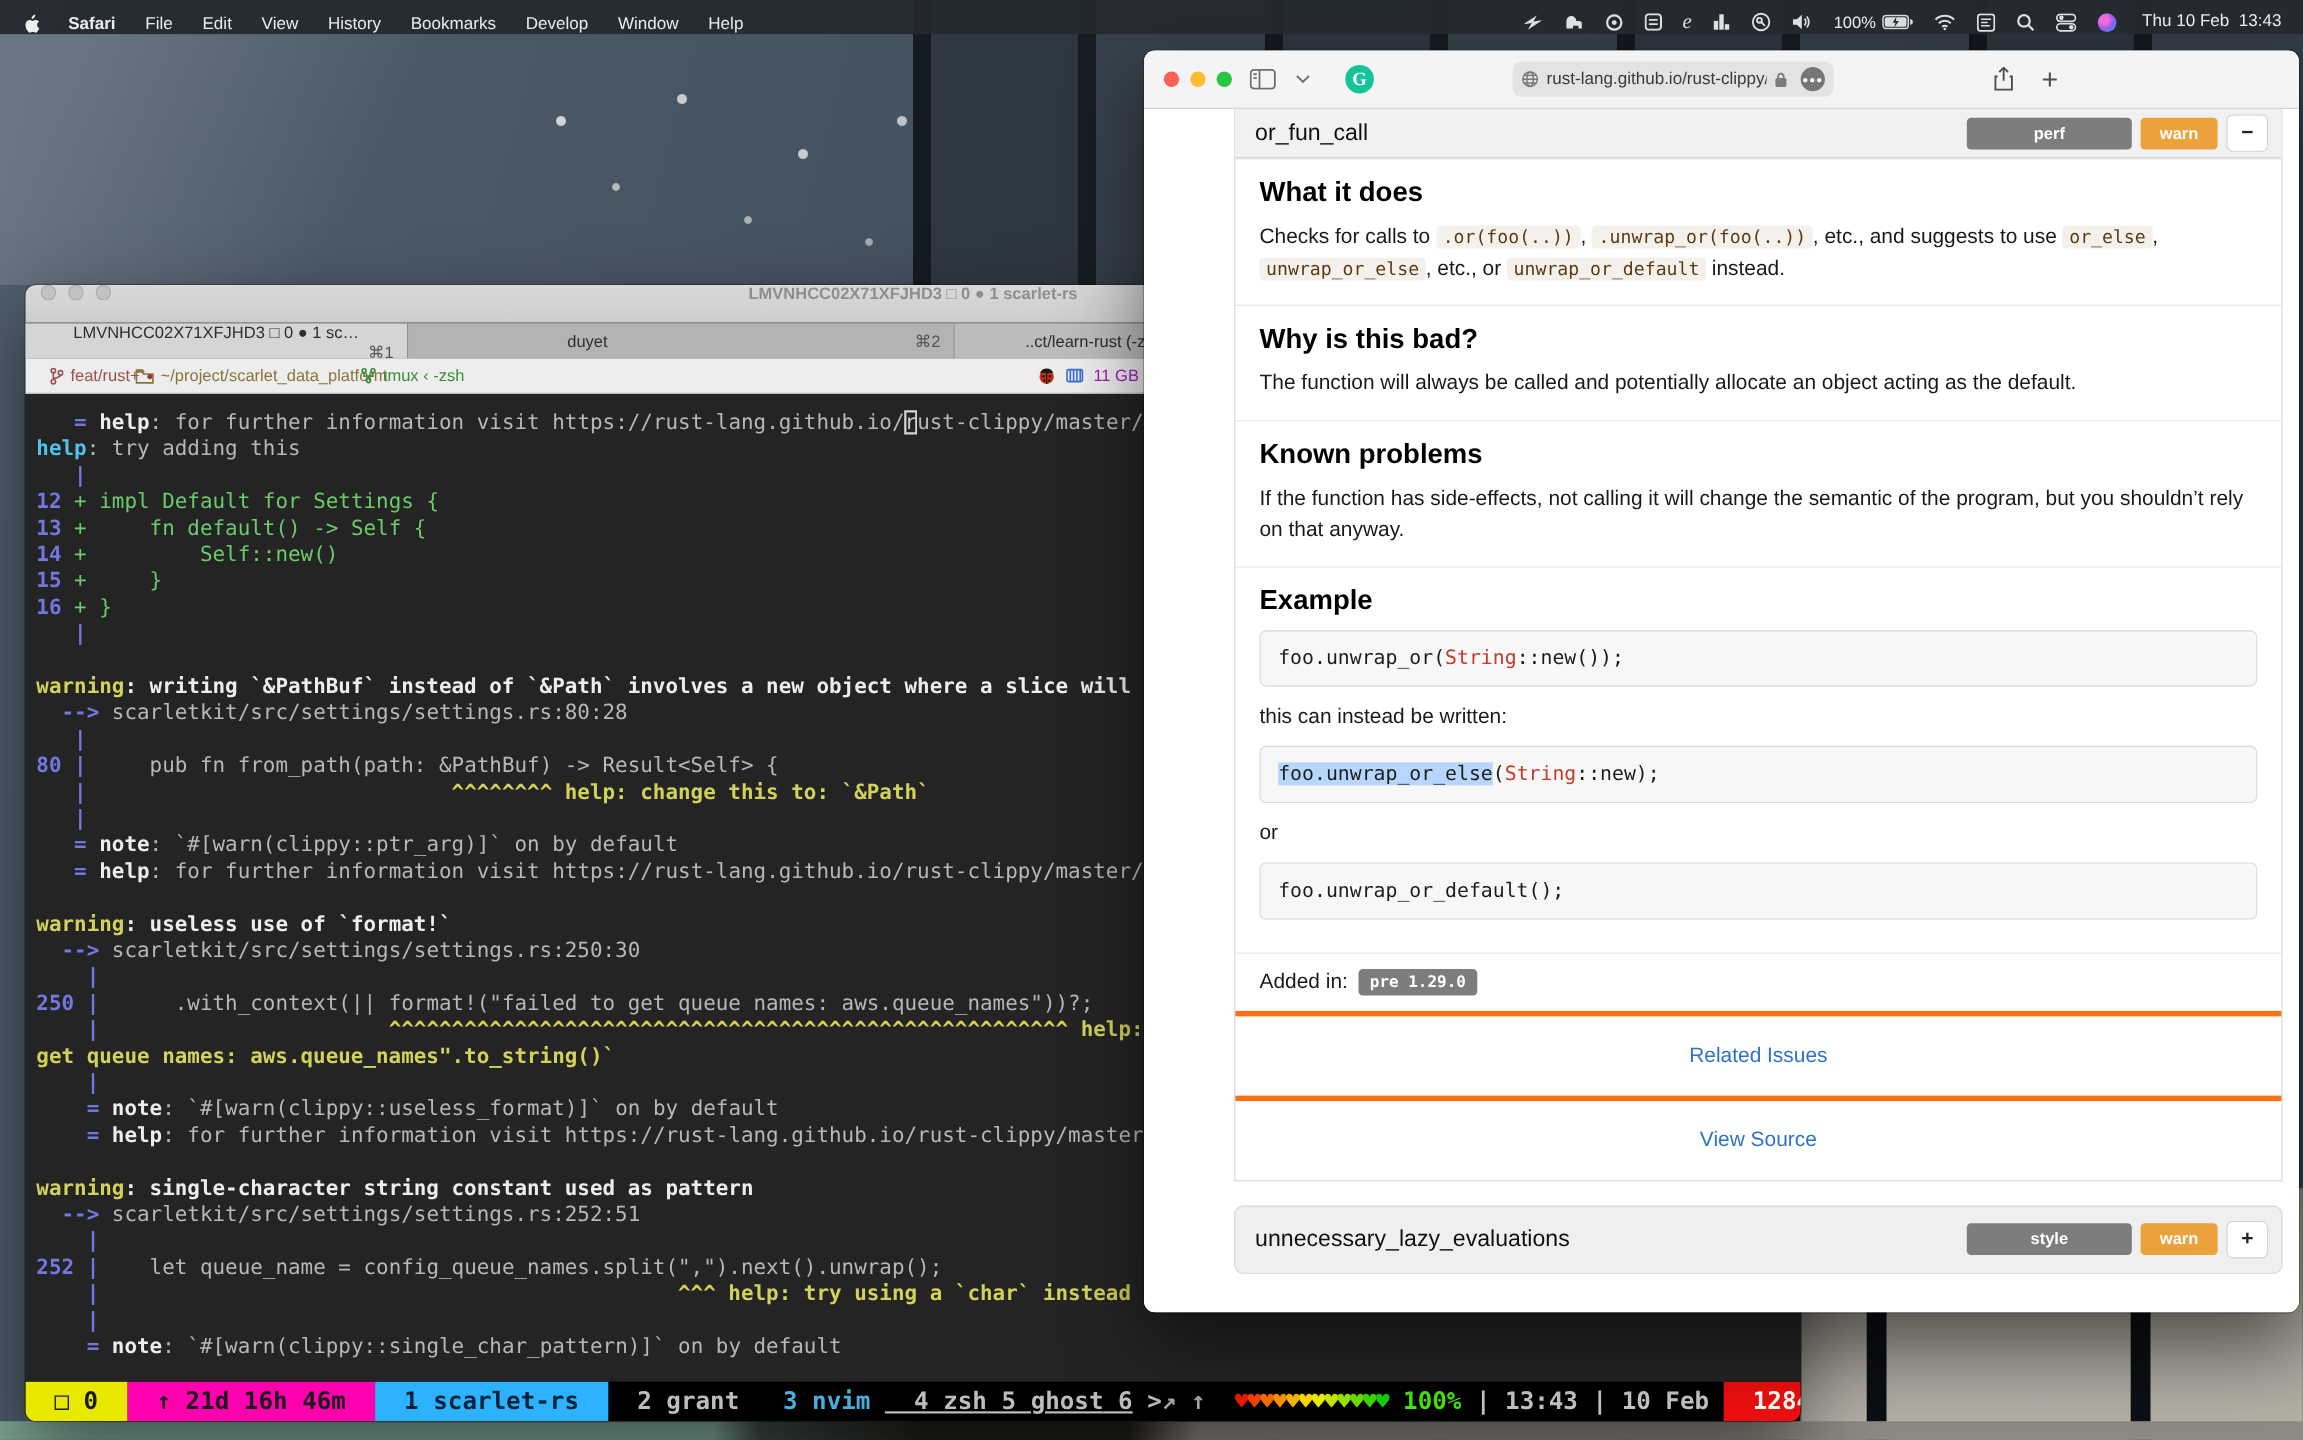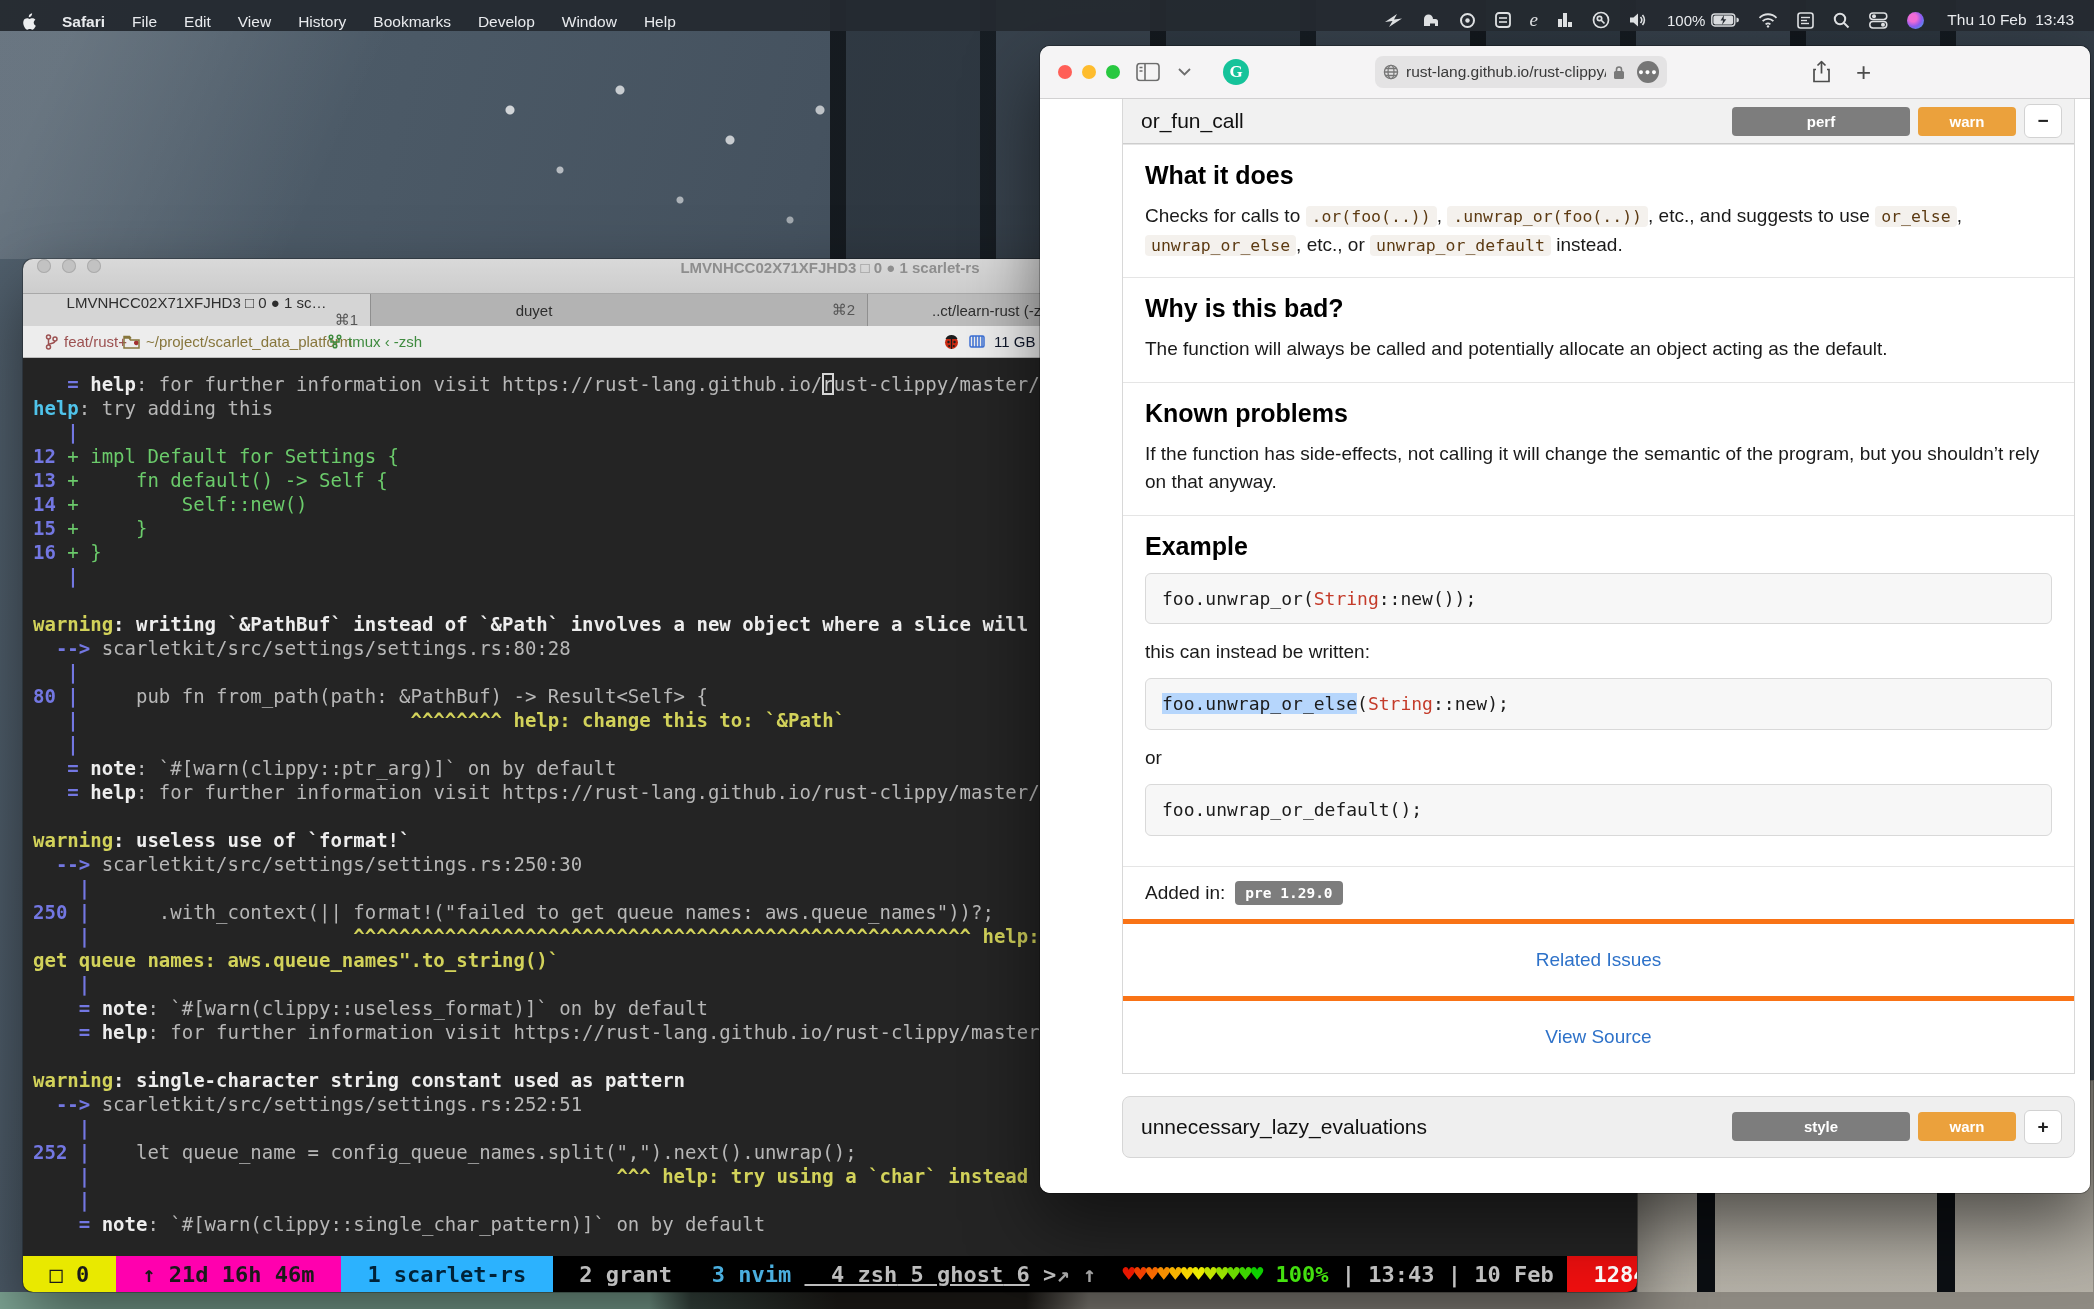--- a/index.html
+++ b/index.html
@@ -56,21 +56,21 @@
   .tab-active{background:#d5d5d5;width:348px;flex-direction:column;}
   .tab-2{background:#b3b3b3;width:497px;}
   .tab-3{background:#bcbcbc;flex:1;padding-left:64px;}
   .t-toolbar{height:31px;background:#ededed;border-bottom:1px solid #bdbdbd;position:relative;
     flex:0 0 auto;font-size:15px;}
   .tb-item{position:absolute;top:0;height:100%;display:flex;align-items:center;gap:6px;white-space:nowrap;}
   .tb-branch{left:22px;color:#9c5151;}
   .tb-dirty{color:#a33030;font-size:11px;}
   .tb-path{left:100px;color:#87763c;}
   .tb-shell{left:305px;color:#3f8b3f;}
-  .tb-right{left:920px;color:#0f172a;gap:8px;}
+  .tb-right{left:920px;color:#a21caf;gap:8px;}
   .term-body{flex:1;background:#242424;overflow:hidden;padding:14px 0 0 10px;}
   .tline{height:24px;white-space:pre;font-family:"DejaVu Sans Mono",monospace;font-size:19px;line-height:24px;}
   .r-g{color:#b7b7b7;}
   .r-w{color:#ededed;font-weight:bold;}
   .r-y{color:#d2d25a;font-weight:bold;}
   .r-b{color:#7377e2;font-weight:bold;}
   .r-gr{color:#6bcb6b;}
   .r-c{color:#4fc3ea;font-weight:bold;}
   .r-cur{color:#c9c9c9;box-shadow:inset 0 0 0 2px #d6d6d6;}
   
@@ -97,21 +97,21 @@
   .ellipsis-btn{width:22px;height:22px;border-radius:50%;background:#767676;color:#fff;
     display:flex;align-items:center;justify-content:center;font-size:9px;letter-spacing:1px;margin-left:auto;}
   .share-btn{left:772px;}
   .plus-btn{left:816px;color:#4c4c4c;font-size:26px;font-weight:300;}
   .s-content{flex:1;background:#fff;overflow:hidden;color:#1a1a1a;}
   .lint-card{margin:0 15px 0 82px;border:1px solid #d8d8d8;border-top:none;}
   .lint-head{height:44px;background:#f1f1f1;border-bottom:1px solid #cdcdcd;display:flex;align-items:center;
     padding:0 12px 0 18px;gap:10px;}
   .lint-name{font-size:21px;color:#111;}
   .badges{margin-left:auto;display:flex;gap:8px;align-items:center;}
-  .badge{color:#fff;font-weight:bold;font-size:15px;padding:6px 28px;border-radius:4px;text-align:center;}
+  .badge{color:#fff;font-weight:bold;font-size:15px;padding:6px 14px;border-radius:4px;text-align:center;}
   .badge-group{background:#7d7d7d;min-width:122px;}
   .badge-warn{background:#eba13c;min-width:42px;}
   .sq-btn{width:36px;height:32px;background:#fff;border:1px solid #d2d2d2;border-radius:6px;
     display:flex;align-items:center;justify-content:center;font-size:19px;font-weight:bold;color:#222;}
   .sect{padding:16px 22px 18px 22px;border-top:1px solid #e5e5e5;}
   .sect:first-of-type{border-top:none;}
   .sect h2{margin:0 0 12px 0;font-size:25px;font-weight:bold;color:#000;}
   .sect p{margin:0;font-size:19px;line-height:1.5;}
   .pr-c{font-family:"DejaVu Sans Mono",monospace;font-size:16.5px;background:#f4f1ed;color:#5c3a12;
     padding:1px 6px;border-radius:4px;}

